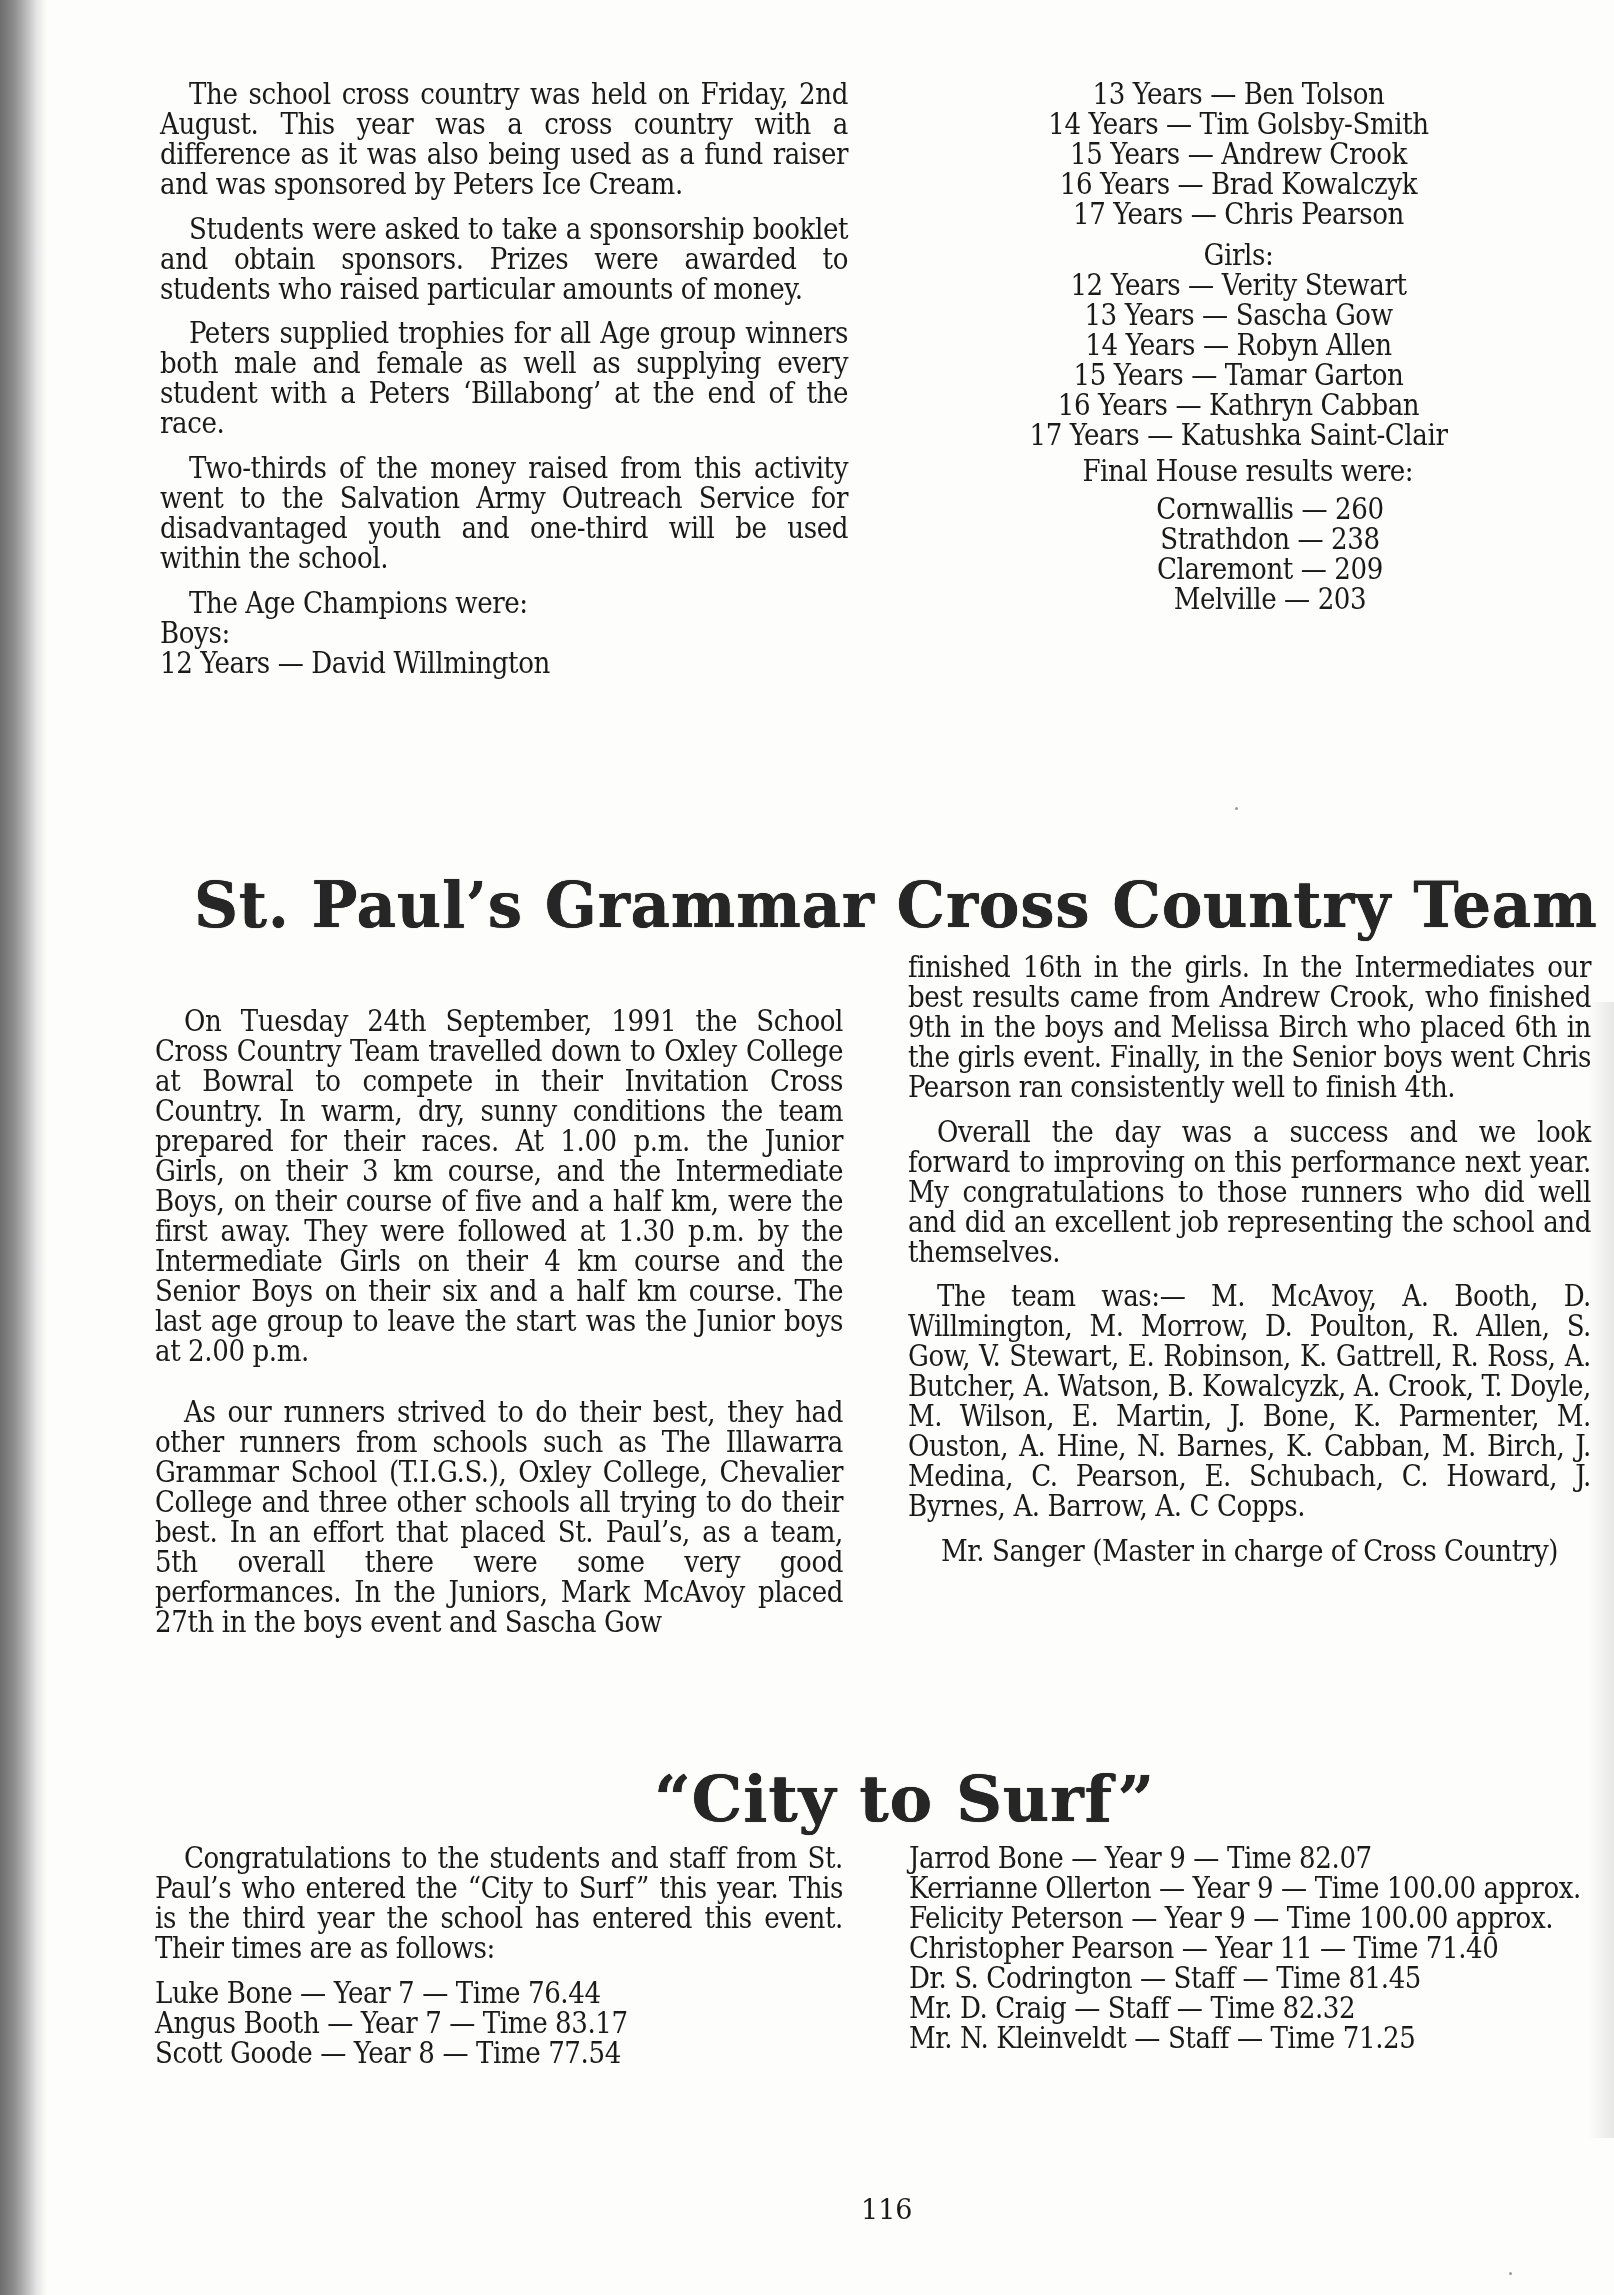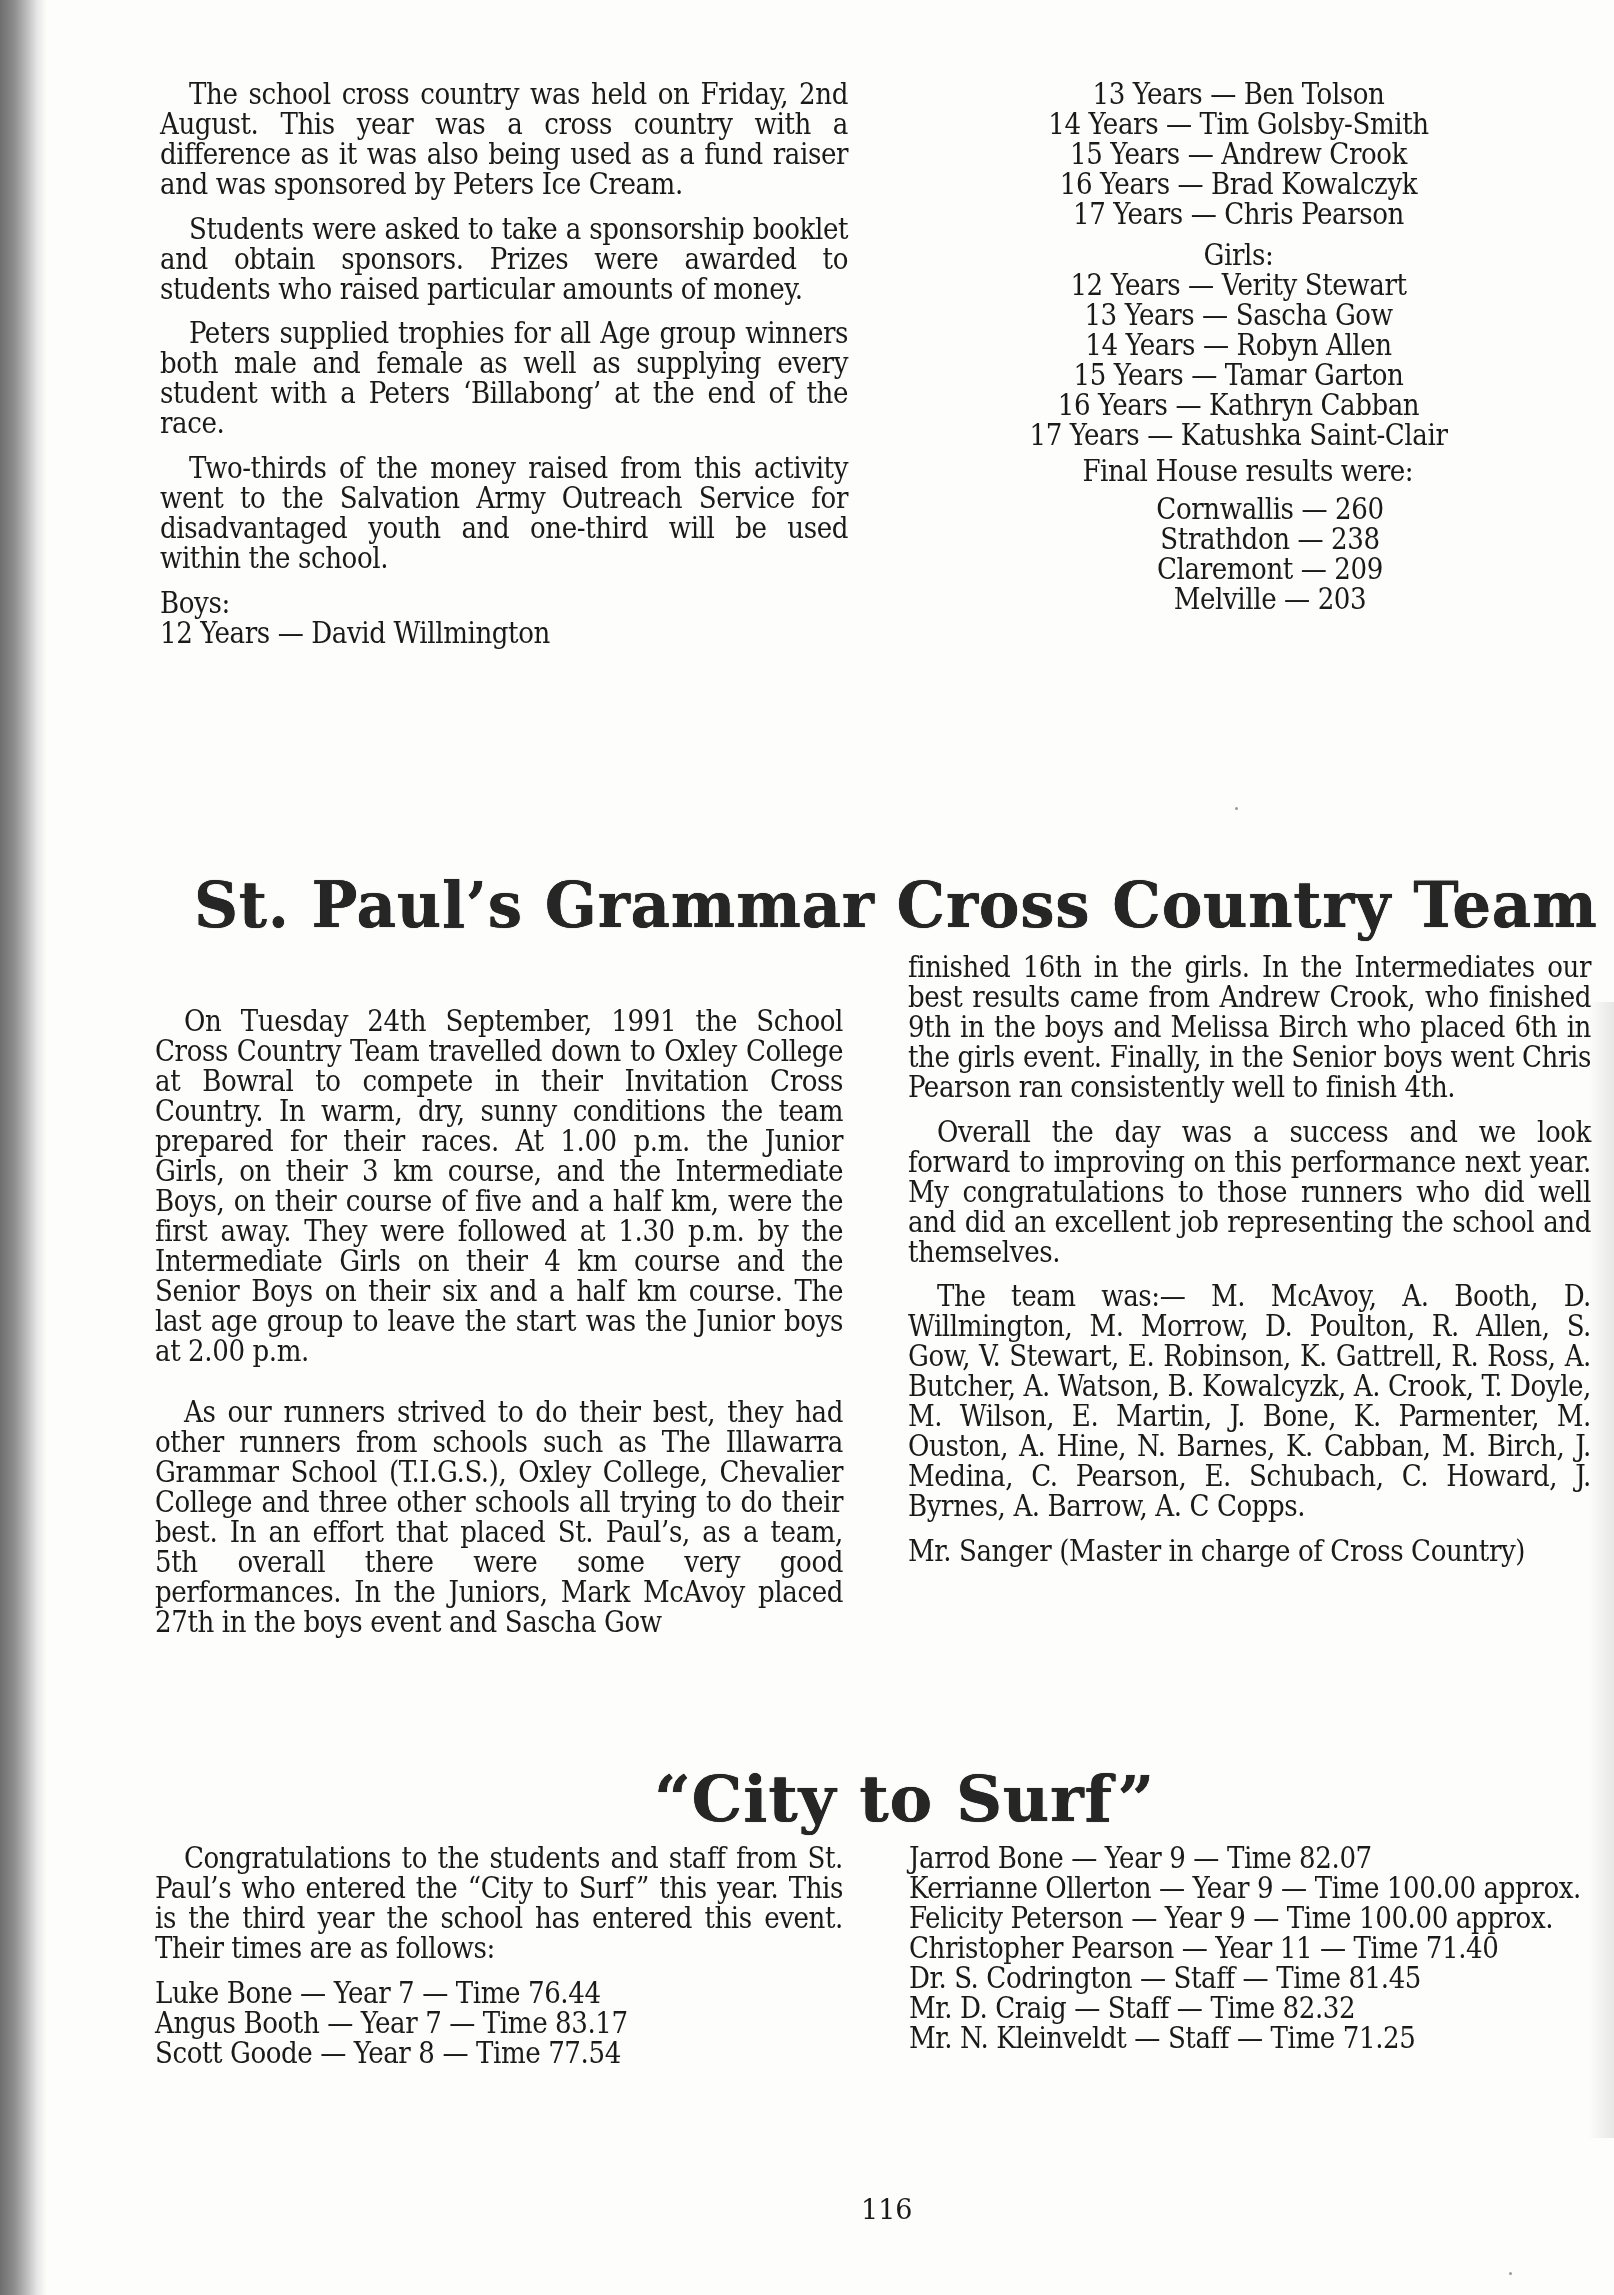--- a/index.html
+++ b/index.html
@@ -24,21 +24,21 @@
     letter-spacing: -0.4px;
     font-stretch: condensed;
   }
   .col p { margin: 0 0 14.7px 0; text-align: justify; text-indent: 29px; }
   .col p.noindent { text-indent: 0; }
   .col p.tight { margin-bottom: 0; }
   .col .line { display: block; white-space: nowrap; }
   .col .gap { height: 10.7px; }
   .indent-list { padding-left: 63px; }
   .house-intro { padding-left: 18.7px; margin: 6.7px 0 8px 0; }
-  .signoff { text-align: left; margin-top: 2.7px; }
+  .signoff { text-align: center; margin-top: 2.7px; }
   .heading {
     position: absolute;
     font-family: "DejaVu Serif", "Liberation Serif", serif;
     font-weight: bold;
     color: #262626;
     white-space: nowrap;
     letter-spacing: 0.7px;
     text-shadow: 0 0 0.7px #000;
   }
   .h-main { left: 194px; top: 867px; font-size: 64px; transform: scaleX(0.955); transform-origin: left top; }
@@ -53,20 +53,21 @@
 <body>
 
 <div class="gutter"></div>
 <div class="right-shade"></div>
 
 <div class="col" style="left:160px; top:79px; width:688px;">
   <p>The school cross country was held on Friday, 2nd August. This year was a cross country with a difference as it was also being used as a fund raiser and was sponsored by Peters Ice Cream.</p>
   <p>Students were asked to take a sponsorship booklet and obtain sponsors. Prizes were awarded to students who raised particular amounts of money.</p>
   <p>Peters supplied trophies for all Age group winners both male and female as well as supplying every student with a Peters ‘Billabong’ at the end of the race.</p>
   <p>Two-thirds of the money raised from this activity went to the Salvation Army Outreach Service for disadvantaged youth and one-third will be used within the school.</p>
+  <p class="tight">The Age Champions were:</p>
   <span class="line">Boys:</span>
   <span class="line">12 Years — David Willmington</span>
 </div>
 
 <div class="col" style="left:958px; top:79px; width:561px;text-align:center;">
   <span class="line">13 Years — Ben Tolson</span>
   <span class="line">14 Years — Tim Golsby-Smith</span>
   <span class="line">15 Years — Andrew Crook</span>
   <span class="line">16 Years — Brad Kowalczyk</span>
   <span class="line">17 Years — Chris Pearson</span>

